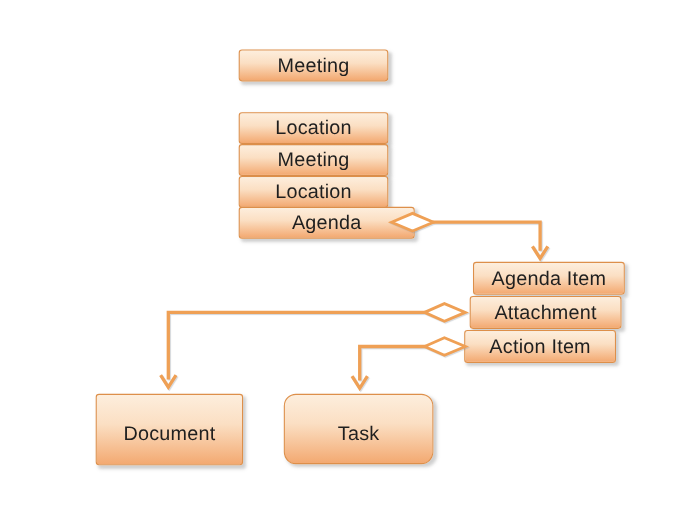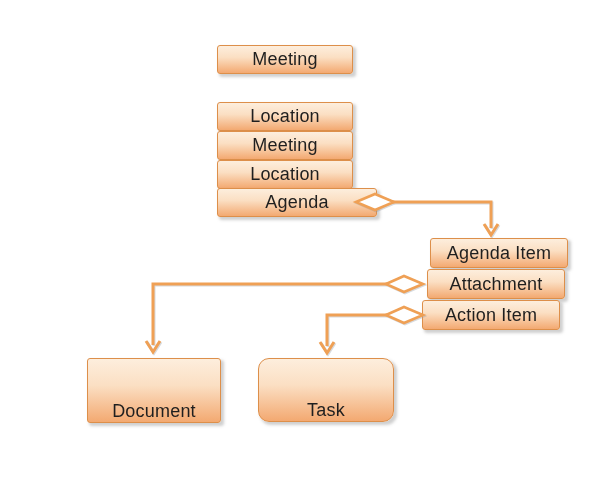--- a/index.html
+++ b/index.html
@@ -23,21 +23,21 @@
     box-shadow: 2.5px 2.5px 3px rgba(130,130,130,0.38);
     color: #1f1f1f;
     font-size: 18px;
     letter-spacing: 0.2px;
     display: flex;
     justify-content: center;
     align-items: center;
     z-index: 2;
   }
   .node.big {
-    align-items: flex-end;
+    align-items: center;
     padding-top: 8px;
   }
   .connectors {
     position: absolute;
     left: 0;
     top: 0;
     z-index: 3;
     pointer-events: none;
     filter: drop-shadow(1.5px 1.5px 0.6px rgba(140,150,160,0.35));
   }

